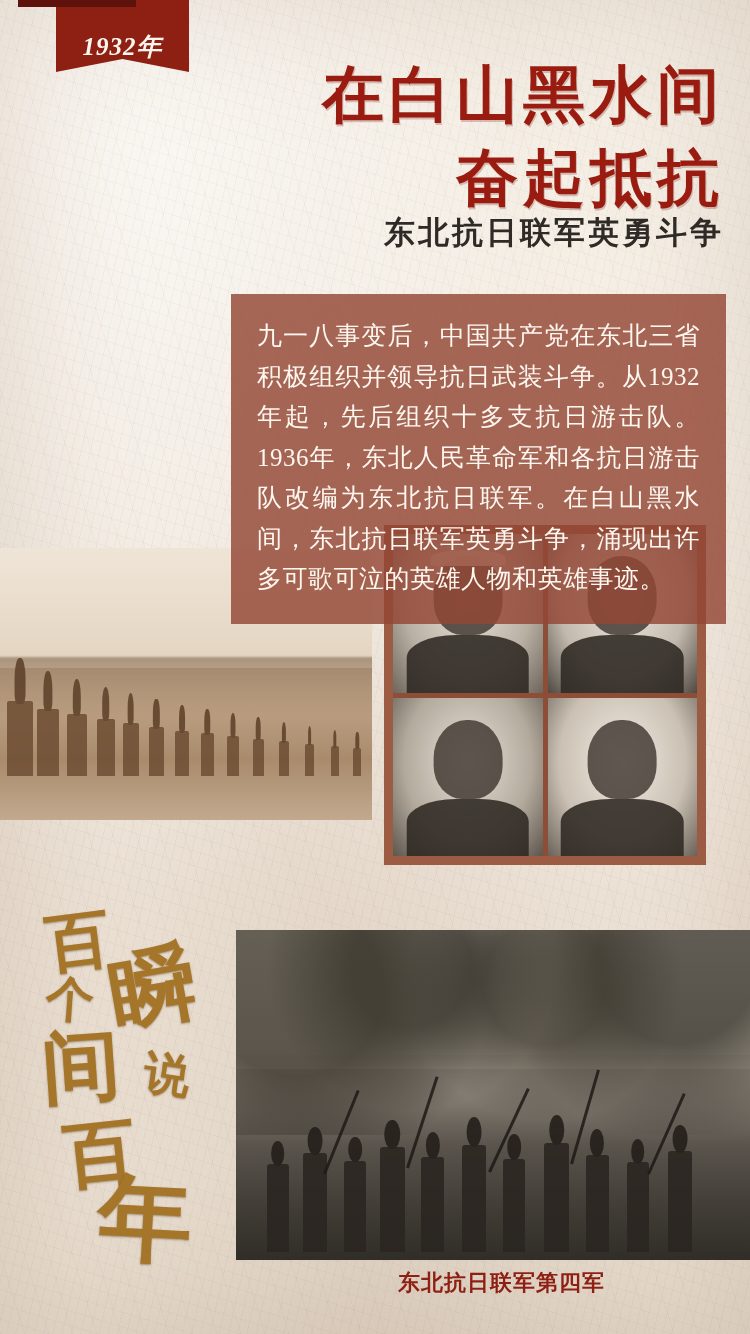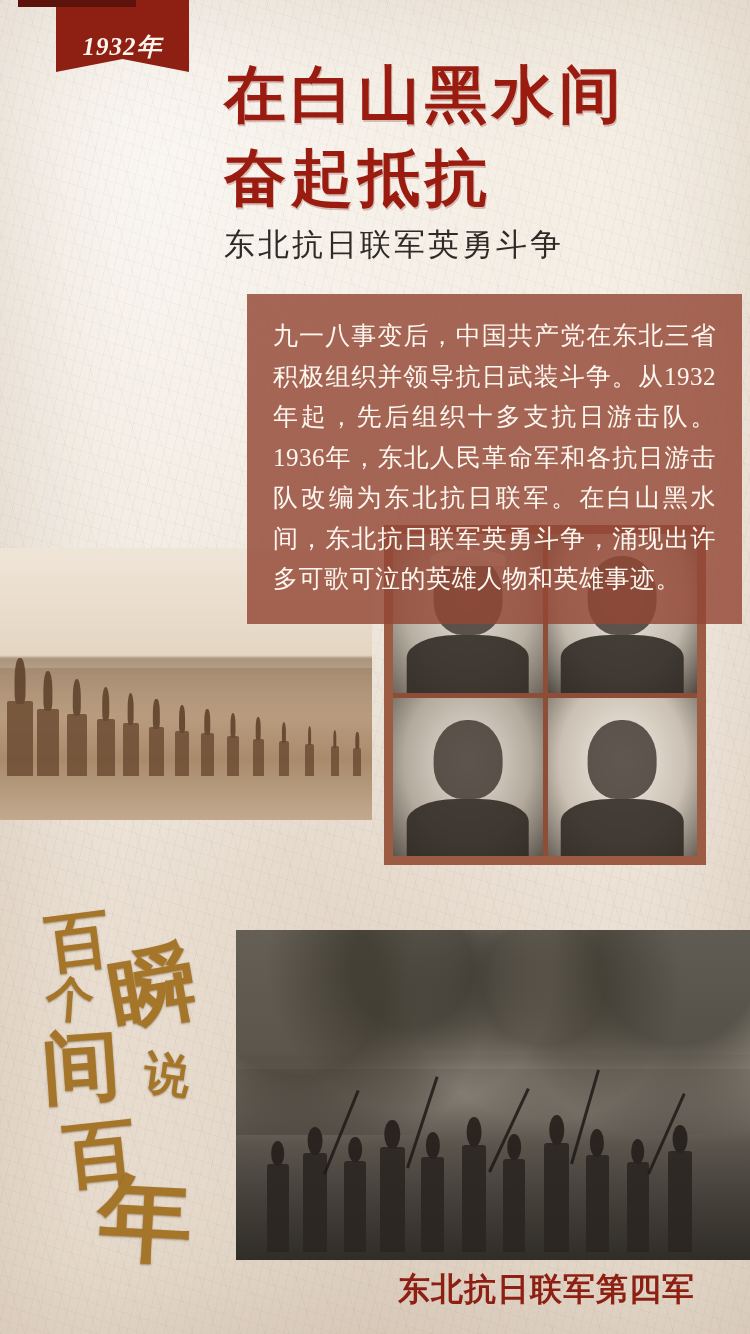--- a/index.html
+++ b/index.html
@@ -78,56 +78,55 @@
     background: #5d120b;
     z-index: 7;
   }
 
   
   .headline {
     position: absolute;
     right: 26px;
     top: 62px;
     width: 500px;
-    text-align: left;
+    text-align: right;
     z-index: 5;
   }
   .headline .line {
     font-family: "Liberation Serif", serif;
     font-weight: bold;
     color: #9a1b10;
     font-size: 62px;
     line-height: 1.08;
     letter-spacing: 5px;
     text-shadow: 1px 2px 0 rgba(120,30,18,0.25);
     white-space: nowrap;
   }
   .headline .line2 {
     margin-top: 16px;
   }
   .headline .sub {
-    margin-top: 12px;
+    margin-top: 0;
     font-family: "Liberation Sans", sans-serif;
-    font-weight: normal;
+    font-weight: bold;
     color: #2f2a26;
     font-size: 31px;
     letter-spacing: 3px;
   }
 
   
   .body-panel {
     position: absolute;
     left: 231px;
     top: 294px;
     width: 495px;
     background: rgba(148,71,52,0.82);
     padding: 22px 26px 24px 26px;
     box-sizing: border-box;
     z-index: 5;
-    margin-left: 16px;
   }
   .body-panel p {
     margin: 0;
     font-family: "Liberation Serif", serif;
     font-size: 25px;
     line-height: 1.62;
     color: #fdf7f0;
     text-align: justify;
     letter-spacing: 0.5px;
   }
@@ -362,21 +361,21 @@
     background: #1d1915;
     opacity: 0.85;
     transform-origin: bottom center;
   }
   .fa-caption {
     position: absolute;
     left: 398px;
     top: 1268px;
     font-family: "Liberation Sans", sans-serif;
     font-weight: bold;
-    font-size: 32px;
+    font-size: 22px;
     color: #8d1f13;
     letter-spacing: 1px;
     z-index: 5;
   }
 </style>
 </head>
 <body>
 
 <div id="poster">
 

